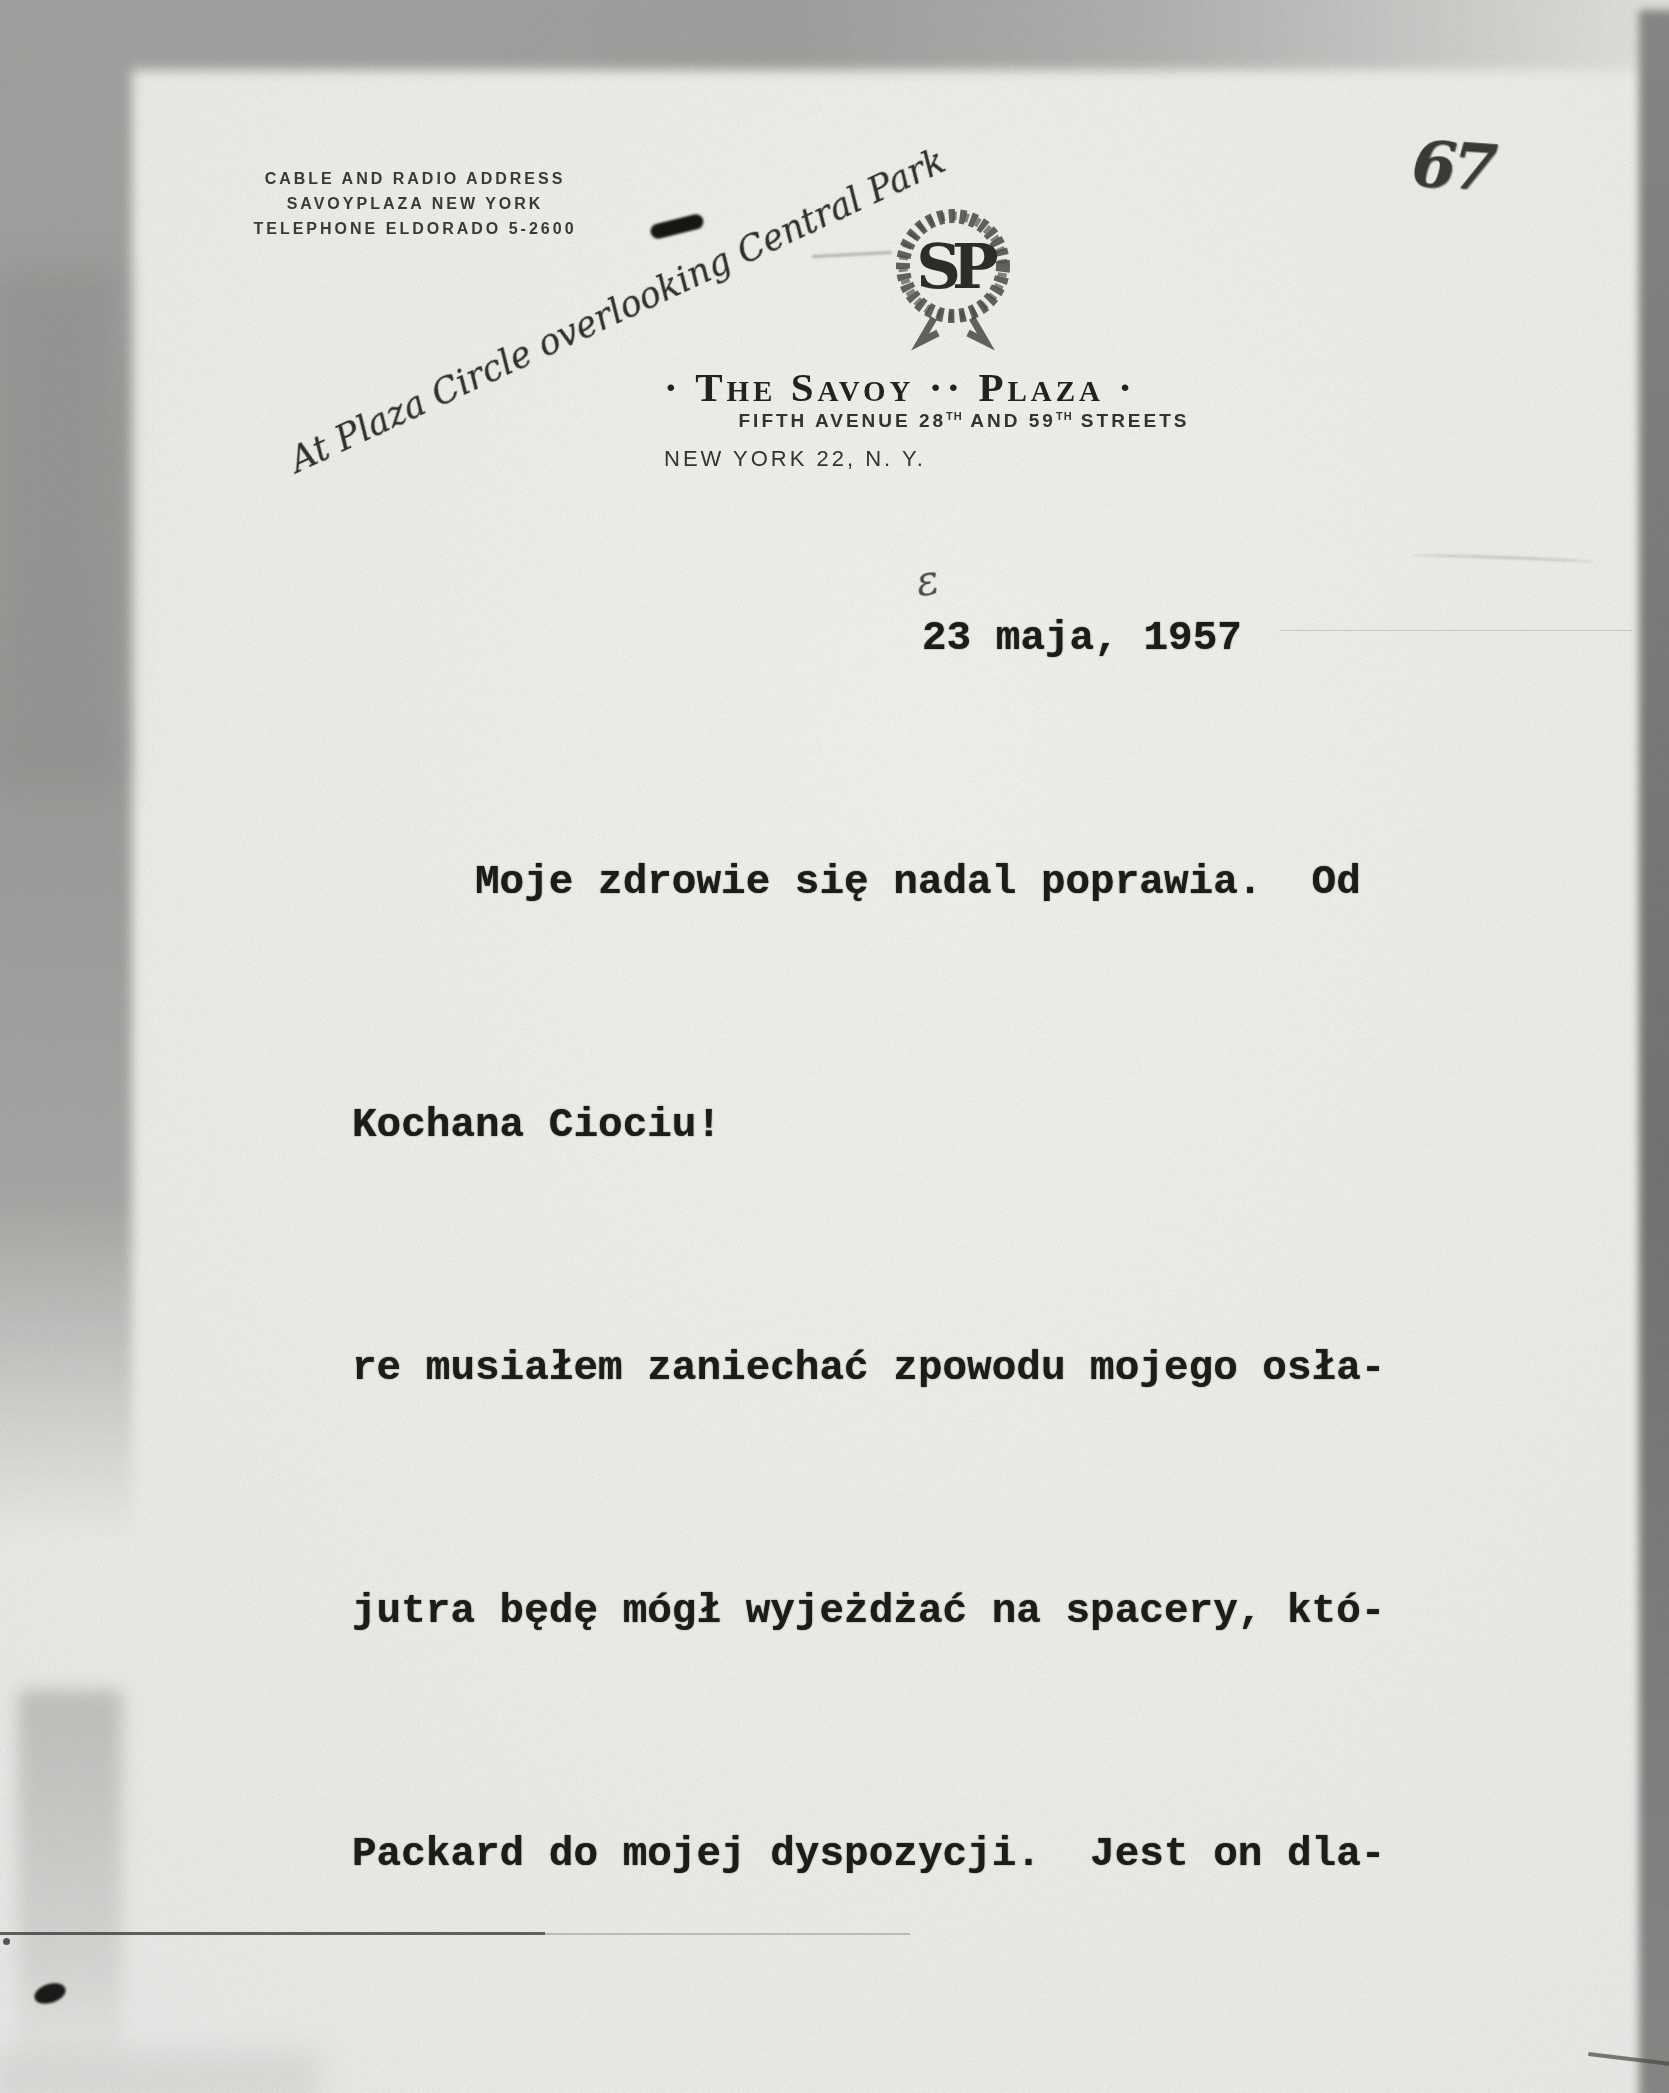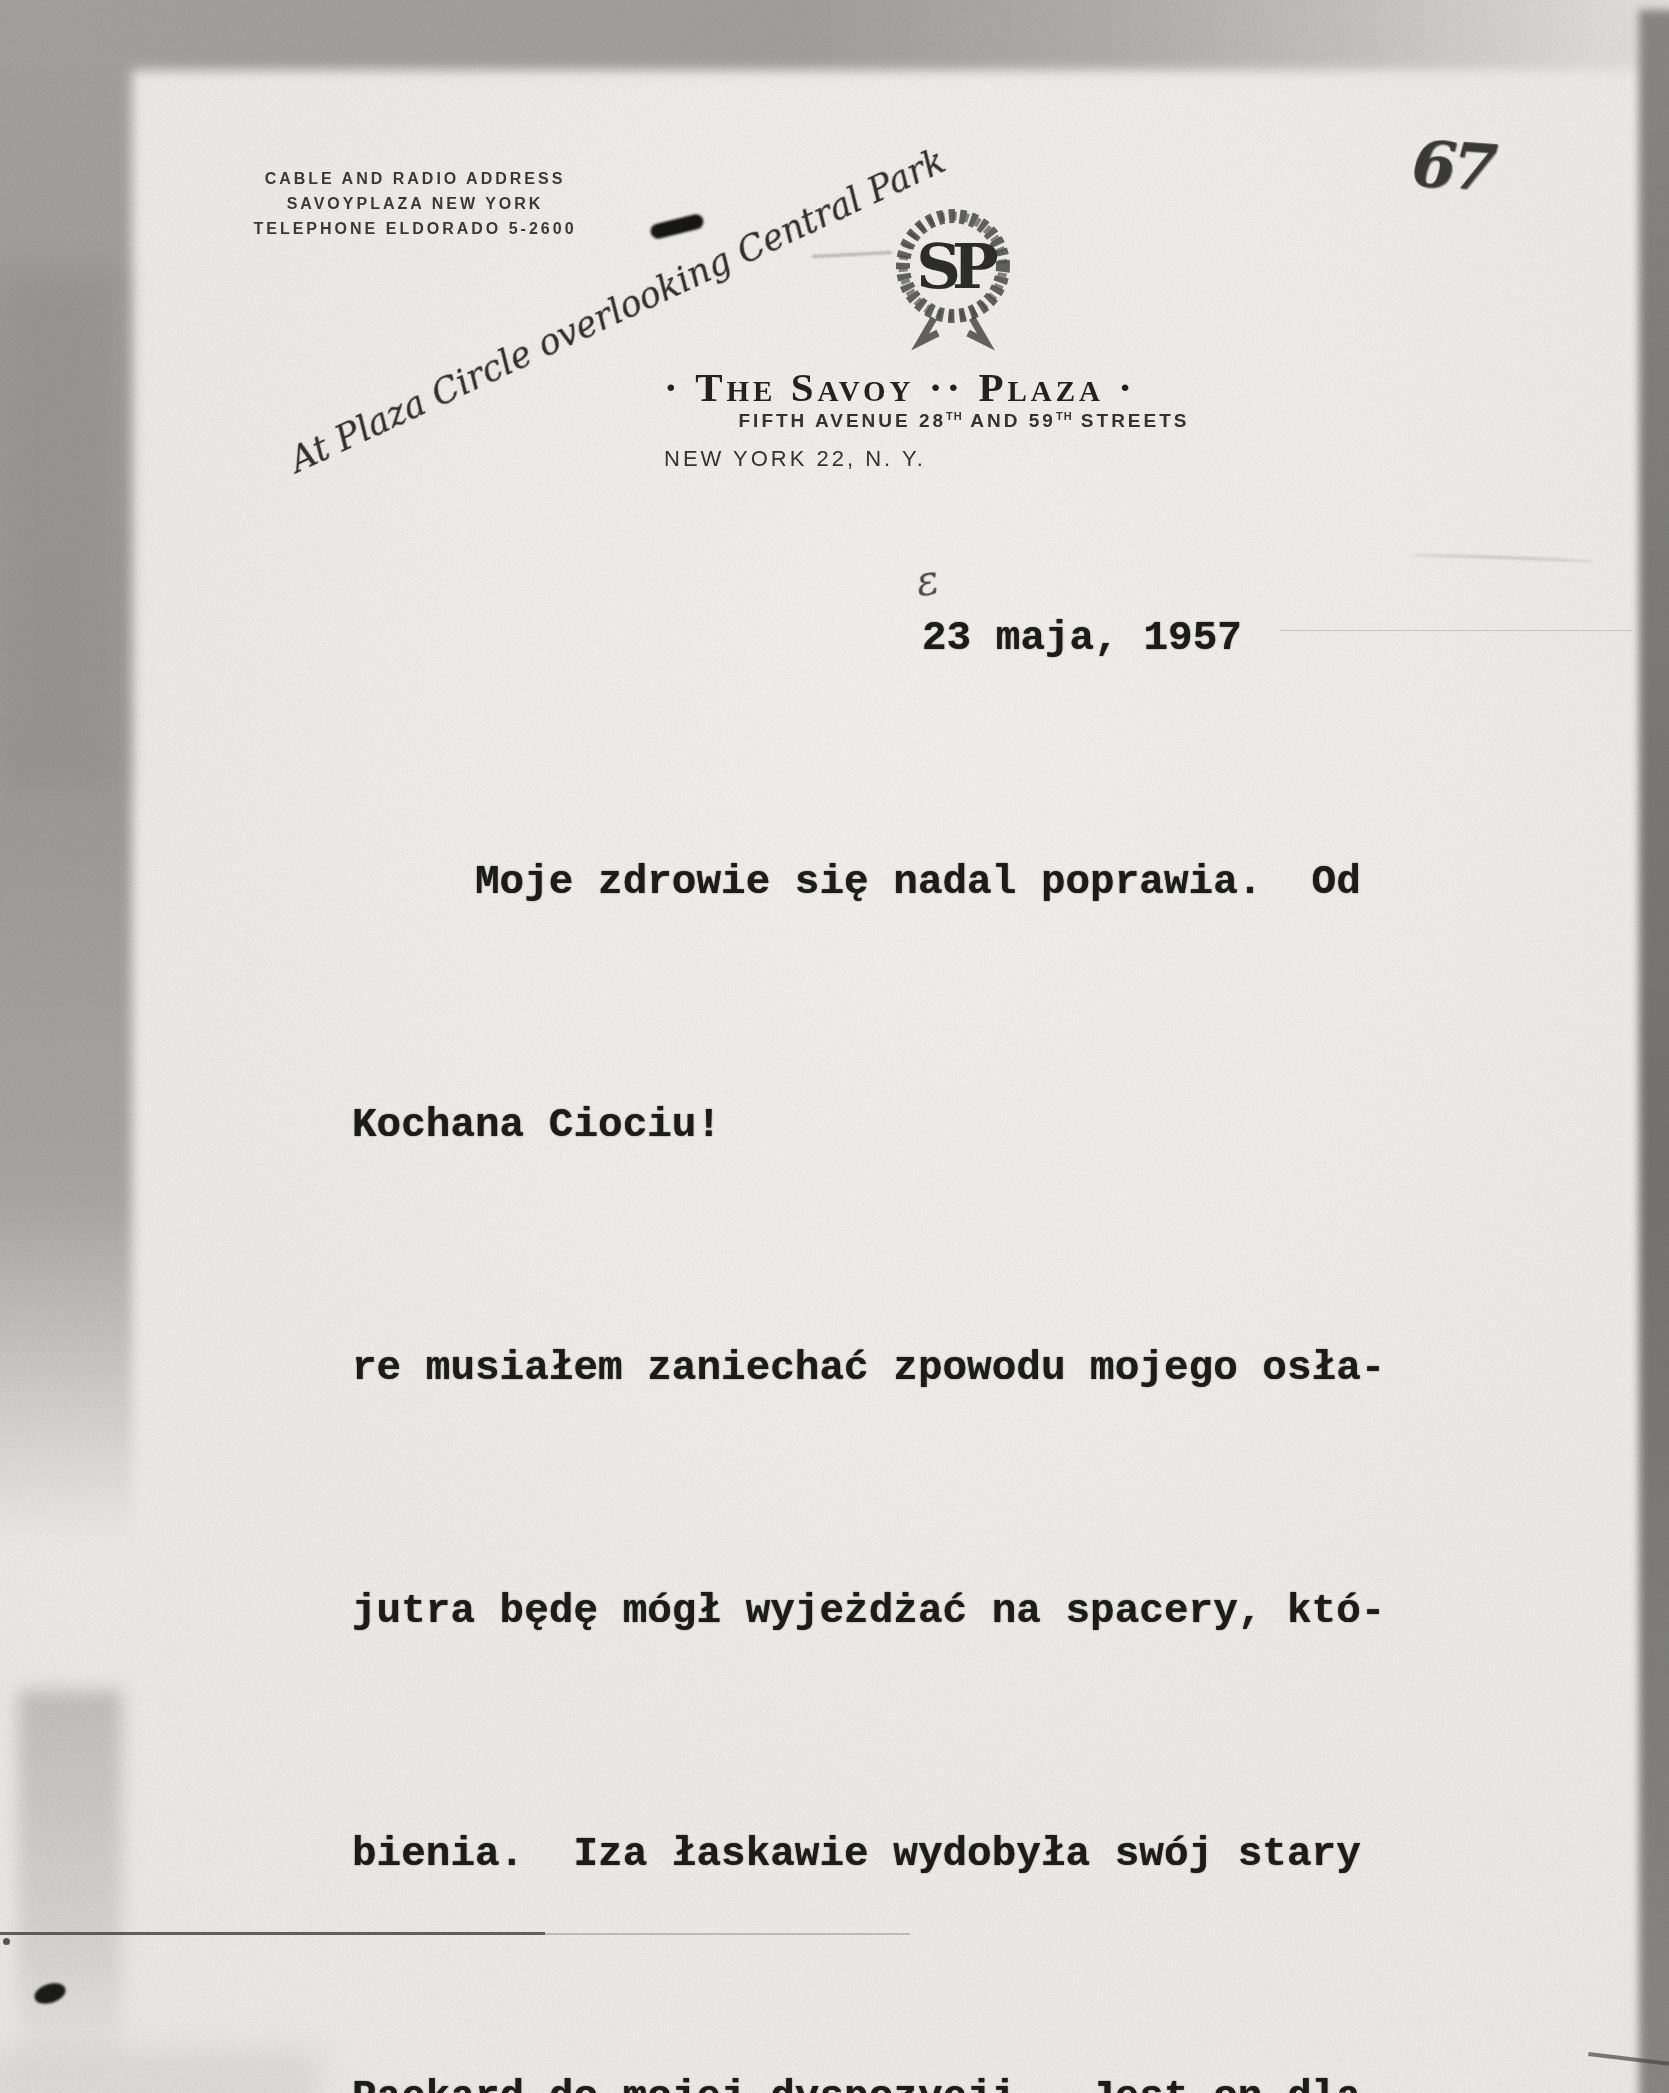--- a/index.html
+++ b/index.html
@@ -115,21 +115,20 @@
   <div class="layer pagenum">67</div>
   <div class="layer inkmark">ɛ</div>
 
   <div class="layer typed date">23 maja, 1957</div>
 
   <div class="layer typed letter-body">
     <div class="tline">     Moje zdrowie się nadal poprawia.  Od</div>
     <div class="tline">Kochana Ciociu!</div>
     <div class="tline">re musiałem zaniechać zpowodu mojego osła-</div>
     <div class="tline">jutra będę mógł wyjeżdżać na spacery, któ-</div>
-    <div class="tline">bienia.  Iza łaskawie wydobyła swój stary</div>
     <div class="tline">Packard do mojej dyspozycji.  Jest on dla-</div>
     
     
     
     
     
     
     
   </div>
 

